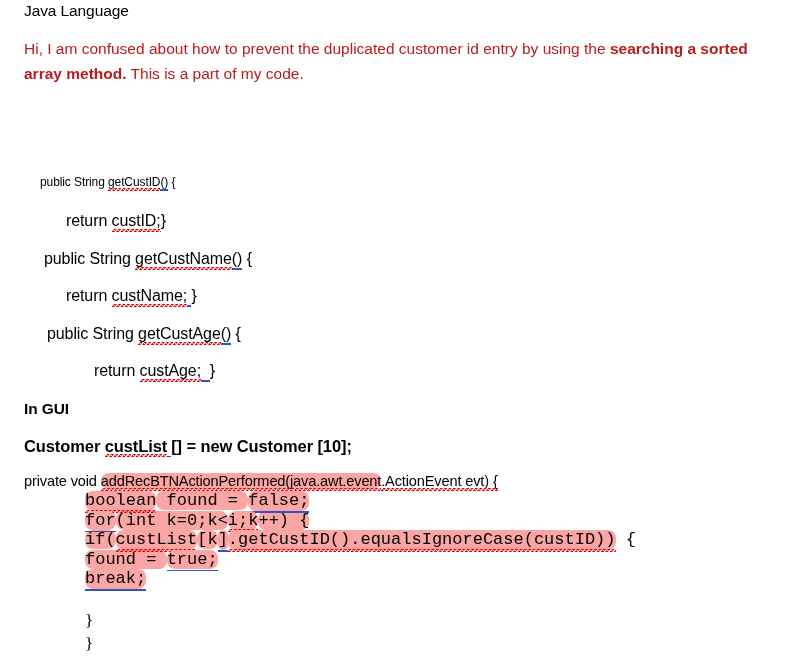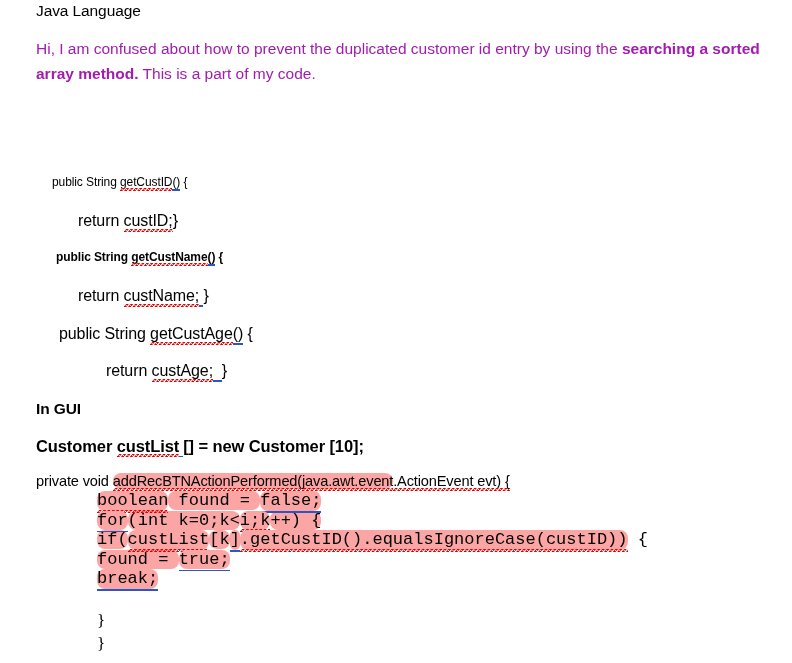--- a/index.html
+++ b/index.html
@@ -12,21 +12,21 @@
     height: 663px;
     position: relative;
     overflow: hidden;
     font-family: "Liberation Sans", sans-serif;
     color: #000000;
     -webkit-font-smoothing: antialiased;
   }
 
   .page {
     position: absolute;
-    left: 12px; top: 0;
+    left: 0; top: 0;
     width: 708px;
     height: 663px;
     padding: 0;
   }
 
   
   .line {
     position: absolute;
     white-space: pre;
     line-height: 1.05;
@@ -42,21 +42,21 @@
 
   
   #intro-paragraph {
     position: absolute;
     left: 24px;
     top: 36px;
     width: 740px;
     font-family: "Liberation Sans", sans-serif;
     font-size: 15.5px;
     line-height: 25px;
-    color: #a21caf;
+    color: #b91c1c;
   }
 
   
   .sq {
     position: relative;
     display: inline-block;
   }
   .sq::after {
     content: "";
     position: absolute;
@@ -131,21 +131,21 @@
 <div class="page">
 
   <div class="line body-font" style="left:24px; top:3px;">Java Language</div>
 
   <div id="intro-paragraph"><span>Hi, I am confused about how to prevent the duplicated customer id entry by using the </span><span class="bold">searching a sorted array method.</span><span> This is a part of my code.</span></div>
 
 
   <div id="customer-class-code">
       <div class="line body-font" style="left: 40px; top: 176px; font-size: 12px;"><span>public String </span><span class="sq">getCustID</span><span class="bl">()</span><span> {</span></div>
       <div class="line body-font" style="left: 66px; top: 213px; font-size: 16px;"><span>return </span><span class="sq">custID;</span><span>}</span></div>
-      <div class="line body-font" style="left: 44px; top: 251px; font-size: 12px; font-weight: bold;"><span>public String </span><span class="sq">getCustName</span><span class="bl">()</span><span> {</span></div>
+      <div class="line body-font" style="left: 44px; top: 251px; font-size: 16px;"><span>public String </span><span class="sq">getCustName</span><span class="bl">()</span><span> {</span></div>
       <div class="line body-font" style="left: 66px; top: 288px; font-size: 16px; text-align: right;"><span>return </span><span class="sq">custName;</span><span class="bl"> </span><span>}</span></div>
       <div class="line body-font" style="left: 47px; top: 326px; font-size: 16px;"><span>public String </span><span class="sq">getCustAge</span><span class="bl">()</span><span> {</span></div>
       <div class="line body-font" style="left: 66px; top: 363px; font-size: 16px; margin-left: 28px;"><span>return </span><span class="sq">custAge;</span><span class="bl">  </span><span>}</span></div>
     </div>
 
   <div class="line body-font bold" style="left:24px; top:401px;">In GUI</div>
 
   <div class="line body-font bold" style="left:24px; top:438px; font-size:16.5px;"><span>Customer </span><span class="sq"><span>custList</span></span><span class="bl" style="width:4px;">&nbsp;</span><span>[] = new Customer [10];</span></div>
 
   <div id="private-void-line"><span>private void </span><span class="sq hl"><span>addRecBTNActionPerformed(java.awt.event</span></span><span class="sq"><span>.ActionEvent evt) {</span></span></div>

